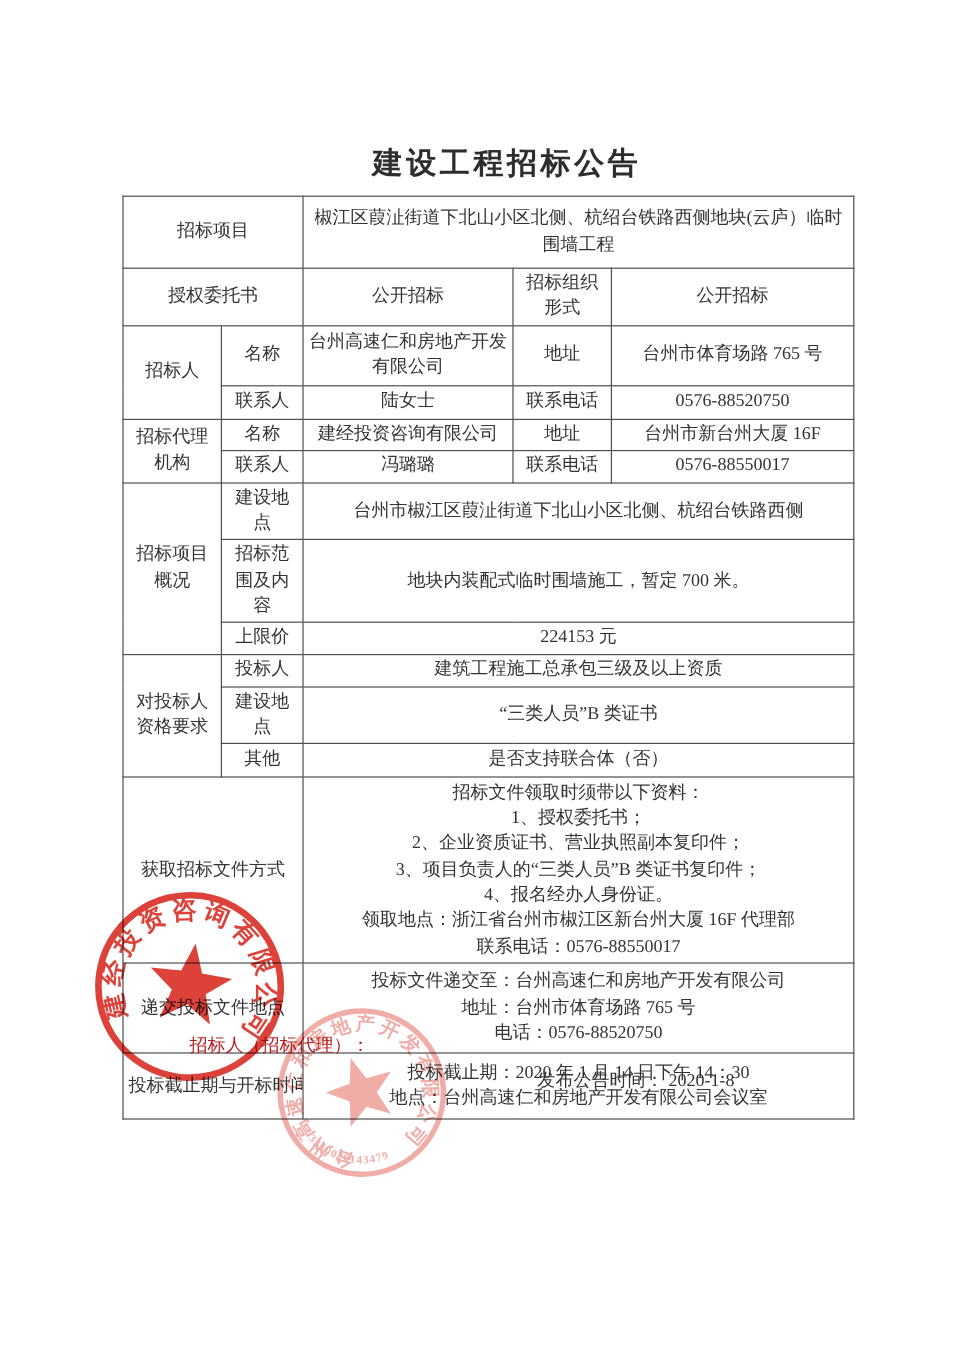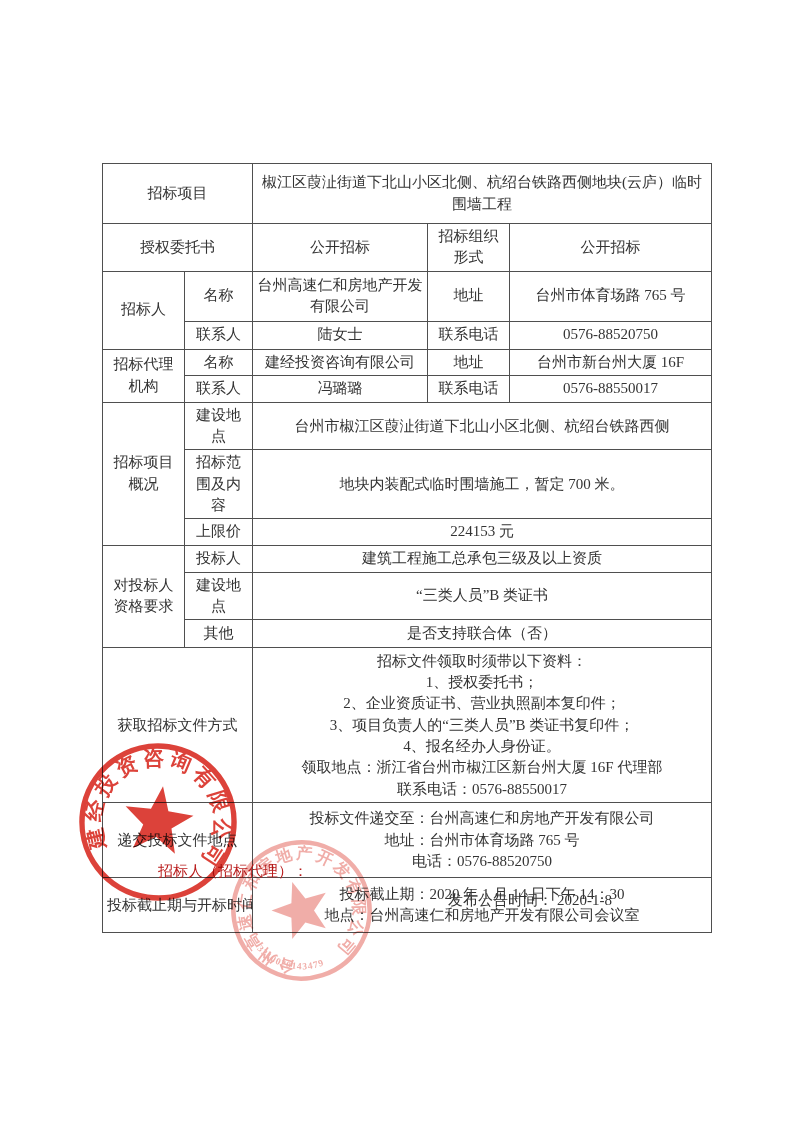--- a/index.html
+++ b/index.html
@@ -18,20 +18,21 @@
   .stamp{position:absolute;mix-blend-mode:multiply;pointer-events:none;}
   .stamp-a{left:63px;top:727px;opacity:0.88;}
   .stamp-b{left:214px;top:823px;opacity:0.5;}
   .stamp text{font-family:"Liberation Serif","DejaVu Serif",serif;font-weight:bold;}
 </style>
 </head>
 <body>
 
 <div class="page">
 
+  <div class="doc-title">建设工程招标公告</div>
 
   <table class="tender">
     <colgroup>
       <col style="width:82px">
         <col style="width:68px">
         <col style="width:175px">
         <col style="width:82px">
         <col style="width:202px">
     </colgroup>
     <tbody>

